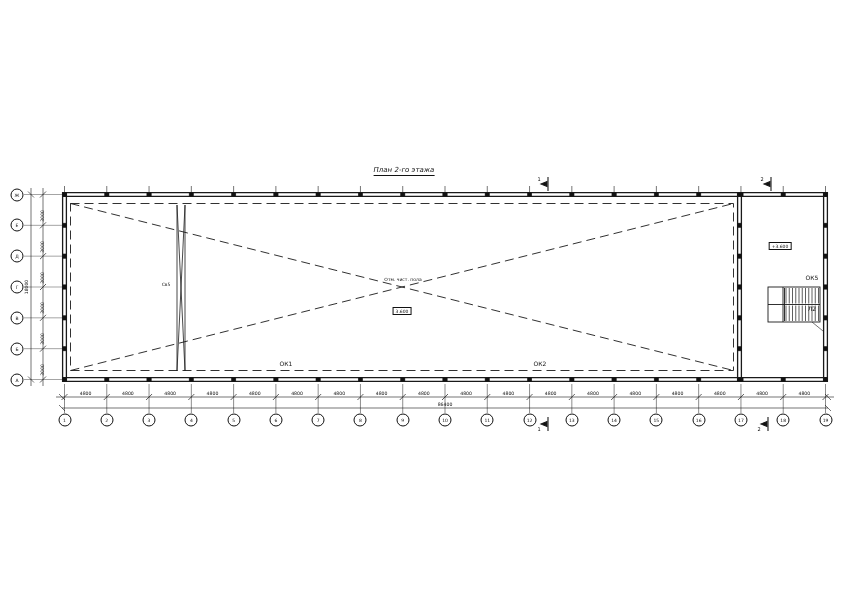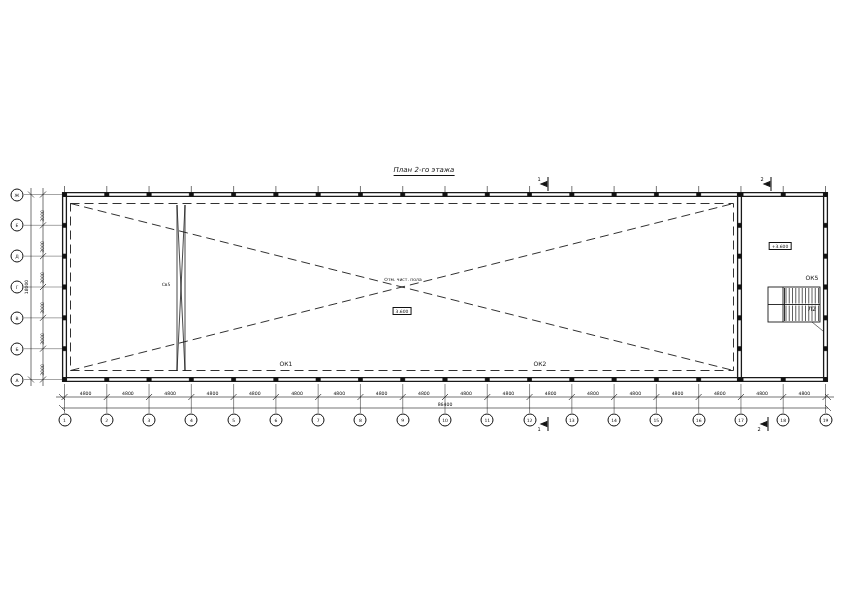--- a/index.html
+++ b/index.html
@@ -223,21 +223,21 @@
           <line x1="812" y1="288" x2="812" y2="303.5" stroke-width="0.7"></line>
           <line x1="812" y1="305.5" x2="812" y2="321" stroke-width="0.7"></line>
           <line x1="815.25" y1="288" x2="815.25" y2="303.5" stroke-width="0.7"></line>
           <line x1="815.25" y1="305.5" x2="815.25" y2="321" stroke-width="0.7"></line>
           <line x1="818.5" y1="288" x2="818.5" y2="303.5" stroke-width="0.7"></line>
           <line x1="818.5" y1="305.5" x2="818.5" y2="321" stroke-width="0.7"></line>
         </g>
     </g>
   </svg>
 
-  <div class="txt title" style="left:424px;top:171px;text-align:right;">План 2-го этажа</div>
+  <div class="txt title" style="left:404px;top:171px;text-align:right;">План 2-го этажа</div>
 
   <div class="txt lbl6" style="left:286px;top:363px;">ОК1</div>
   <div class="txt lbl6" style="left:540px;top:363px;">ОК2</div>
   <div class="txt lbl6" style="left:812px;top:277px;">ОК5</div>
   <div class="txt lbl6" style="left:812px;top:308px;">Л2</div>
   <div class="txt lbl45" style="left:166px;top:284px;">Св5</div>
   <div class="txt lbl45" style="left:403px;top:279px;">Отм. чист. пола</div>
   <div class="levelbox" style="left:402px;top:311px;">3.600</div>
   <div class="levelbox" style="left:780px;top:246px;">+3.600</div>
 

